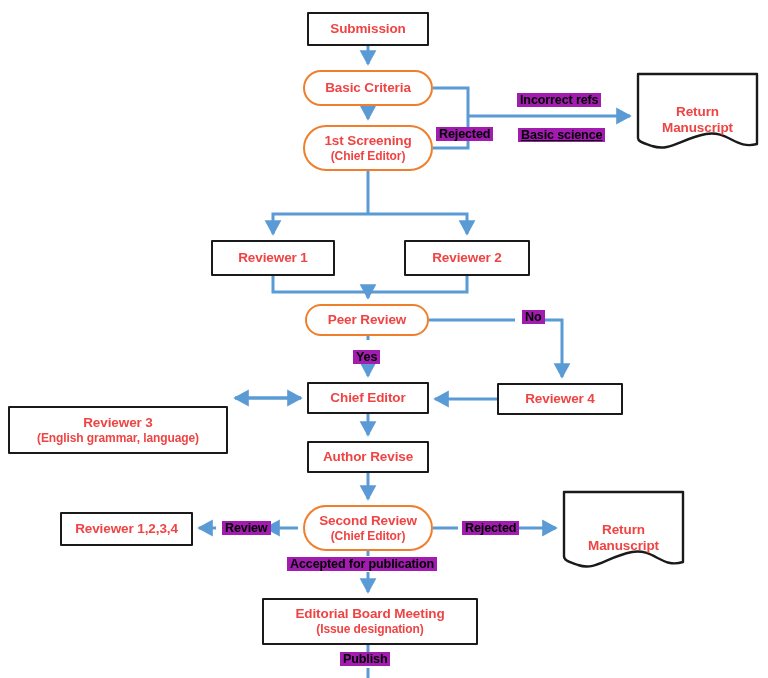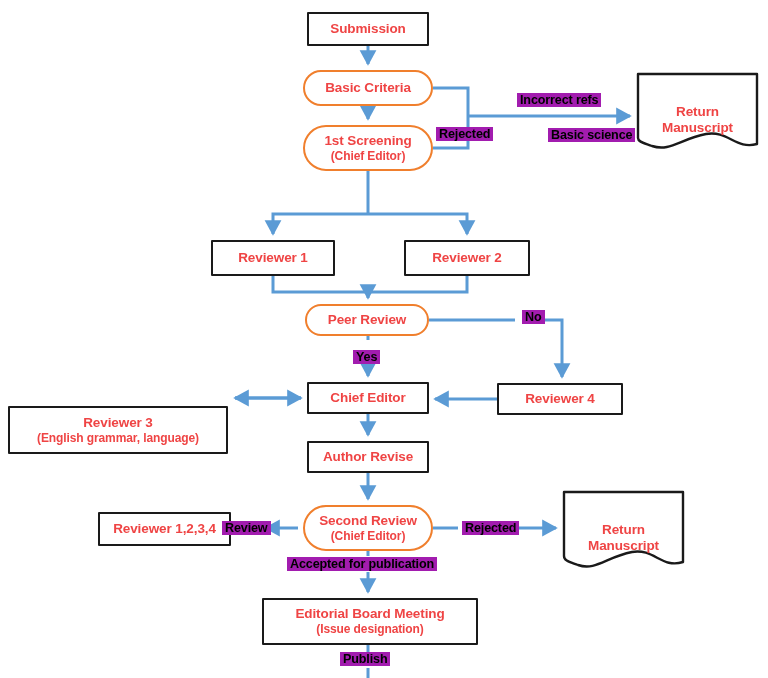--- a/index.html
+++ b/index.html
@@ -184,21 +184,21 @@
   </div>
 
   <div class="node rect" style="left:497px; top:383px; width:126px; height:32px;">
     <span class="t-main">Reviewer 4</span>
   </div>
 
   <div class="node rect" style="left:307px; top:441px; width:122px; height:32px;">
     <span class="t-main">Author Revise</span>
   </div>
 
-  <div class="node rect" style="left:60px; top:512px; width:133px; height:34px;margin-left:38px;">
+  <div class="node rect" style="left:60px; top:512px; width:133px; height:34px;">
     <span class="t-main">Reviewer 1,2,3,4</span>
   </div>
 
   <div class="node rounded" style="left:303px; top:505px; width:130px; height:46px;">
     <span class="t-main">Second Review</span>
     <span class="t-sub">(Chief Editor)</span>
   </div>
 
   <div class="node doc" style="left:562px; top:490px; width:123px; height:82px;">
     <svg class="doc-svg" viewBox="0 0 123 82" preserveAspectRatio="none">
@@ -210,21 +210,21 @@
 
   <div class="node rect" style="left:262px; top:598px; width:216px; height:47px;">
     <span class="t-main">Editorial Board Meeting</span>
     <span class="t-sub">(Issue designation)</span>
   </div>
 
   <div class="elabel" style="left:436px; top:127px;">Rejected</div>
 
   <div class="elabel" style="left:517px; top:93px;">Incorrect refs</div>
 
-  <div class="elabel" style="left:548px; top:128px;">Basic science</div>
+  <div class="elabel" style="left:518px; top:128px;text-decoration:underline;">Basic science</div>
 
 
   <div class="elabel" style="left:522px; top:310px;">No</div>
 
   <div class="elabel" style="left:353px; top:350px;">Yes</div>
 
   <div class="elabel" style="left:222px; top:521px;">Review</div>
 
   <div class="elabel" style="left:462px; top:521px;">Rejected</div>
 

